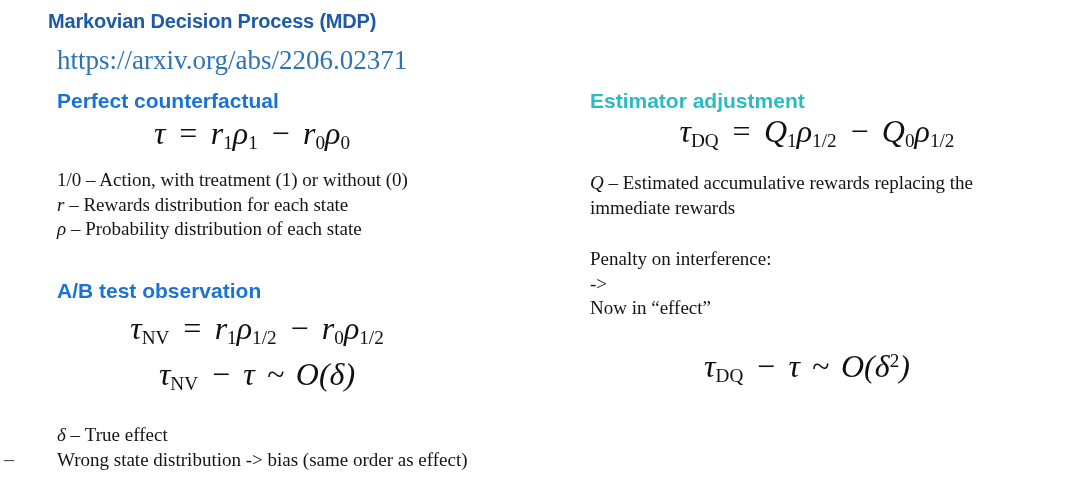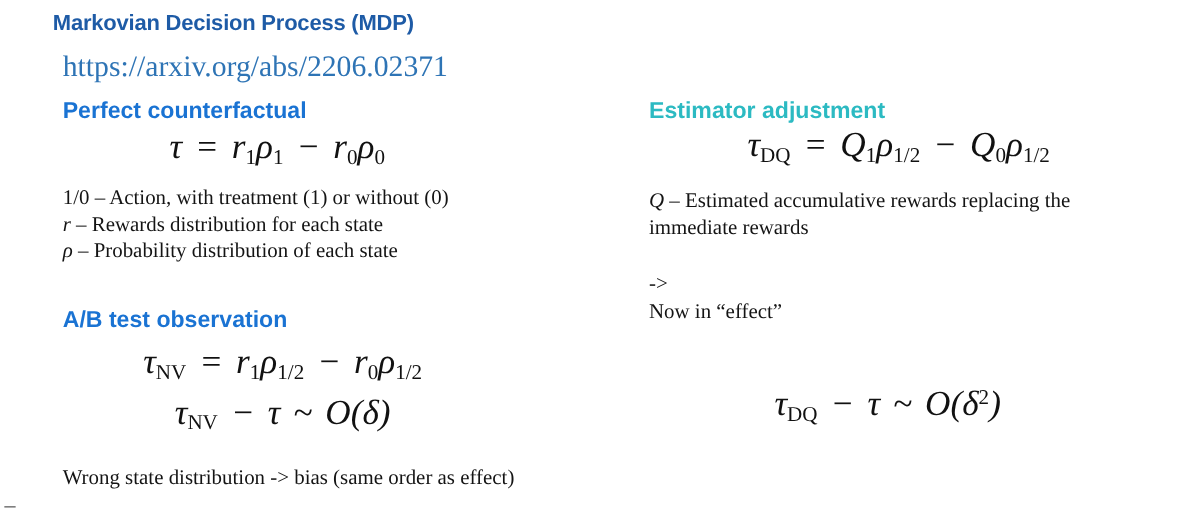--- a/index.html
+++ b/index.html
@@ -92,32 +92,36 @@
 </div>
 
 <div class="abs col-heading blue" style="left:57px; top:279px;">A/B test observation</div>
 
 <div class="abs math" style="left:57px; top:310px; width:400px;">τ<sub>NV</sub> = r<sub>1</sub>ρ<sub>1/2</sub> − r<sub>0</sub>ρ<sub>1/2</sub></div>
 
 <div class="abs math" style="left:57px; top:356px; width:400px;">τ<sub>NV</sub> − τ ~ O(δ)</div>
 
 <div class="abs body-text" style="left:57px; top:423px;">
   <div class="nowrap">
+    <span class="it">δ</span><span> – True effect</span>
+  </div>
+  <div class="nowrap">
     <span>Wrong state distribution -&gt; bias (same order as effect)</span>
   </div>
 </div>
 
 <div class="abs col-heading teal" style="left:590px; top:89px;">Estimator adjustment</div>
 
 <div class="abs math" style="left:592px; top:113px; width:450px;">τ<sub>DQ</sub> = Q<sub>1</sub>ρ<sub>1/2</sub> − Q<sub>0</sub>ρ<sub>1/2</sub></div>
 
 <div class="abs body-text" style="left:590px; top:171px; width:462px;">
   <span class="it">Q</span><span> – Estimated accumulative rewards replacing the immediate rewards</span>
 </div>
 
 <div class="abs body-text" style="left:590px; top:247px; width:480px;">
+  <div>Penalty on interference:</div>
   <div>-&gt;</div>
   <div>Now in “effect”</div>
 </div>
 
 <div class="abs math" style="left:592px; top:348px; width:430px;">τ<sub>DQ</sub> − τ ~ O(δ<sup>2</sup>)</div>
 
 <div class="abs margin-dash">–</div>
 
 </body></html>

